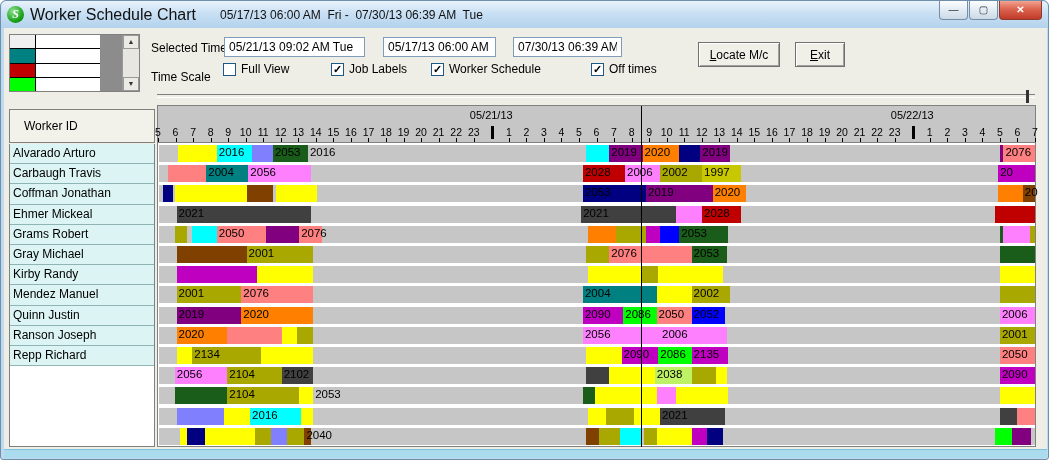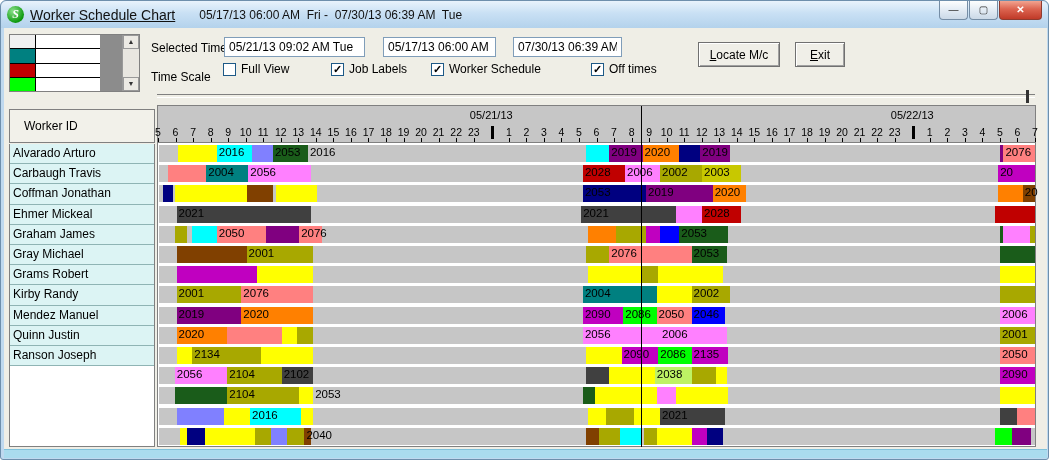--- a/index.html
+++ b/index.html
@@ -7,21 +7,21 @@
   .window{position:relative;width:1049px;height:460px;background:#BFD9EF;
     border:1px solid #6E8FAC;border-radius:6px 6px 3px 3px;overflow:hidden;}
   
   .titlebar{position:absolute;left:0;top:0;right:0;height:27px;
     background:linear-gradient(#E9F3FC,#C9E0F4 45%,#B3D2EC);
     display:flex;align-items:center;padding:0 6px;border-radius:6px 6px 0 0;}
   .app-icon{width:17px;height:17px;border-radius:50%;
     background:radial-gradient(circle at 35% 30%,#8BE08B,#0E9A0E 70%,#066A06);
     color:#fff;font-weight:bold;font-size:12px;line-height:17px;text-align:center;
     font-family:"Liberation Serif",serif;font-style:italic;margin-right:6px;flex:0 0 auto;}
-  .title-text{font-size:14px;color:#111;white-space:pre;text-decoration:underline;}
+  .title-text{font-size:16px;color:#111;white-space:pre;}
   .title-sub{font-size:12px;color:#111;margin-left:24px;white-space:pre;}
   .winbtns{margin-left:auto;display:flex;align-items:flex-start;height:100%;padding-top:0;}
   .winbtn{width:29px;height:19px;border:1px solid #758DA5;border-top:none;
     background:linear-gradient(#FDFEFE,#E5EDF5 45%,#CBD9E7);
     border-radius:0 0 4px 4px;margin-left:1px;font-size:10px;line-height:17px;
     text-align:center;color:#333;cursor:pointer;}
   .winbtn.close{width:43px;background:linear-gradient(#F2A490,#DC6450 45%,#C03A28);
     color:#fff;font-weight:bold;border-color:#8E3B2F;}
   
   .client{position:absolute;left:3px;top:27px;width:1043px;height:430px;background:#EFEEE6;}
@@ -152,27 +152,27 @@
     <div class="slider">
       <div class="slider-handle"></div>
     </div>
 
     <div class="worker-hdr">Worker ID</div>
     <div class="worker-list" id="worker-list">
         <div class="worker-row">Alvarado Arturo</div>
         <div class="worker-row">Carbaugh Travis</div>
         <div class="worker-row">Coffman Jonathan</div>
         <div class="worker-row">Ehmer Mickeal</div>
-        <div class="worker-row">Graham James</div>
+        <div class="worker-row">Grams Robert</div>
         <div class="worker-row">Gray Michael</div>
-        <div class="worker-row">Grams Robert</div>
         <div class="worker-row">Kirby Randy</div>
         <div class="worker-row">Mendez Manuel</div>
         <div class="worker-row">Quinn Justin</div>
         <div class="worker-row">Ranson Joseph</div>
+        <div class="worker-row">Repp Richard</div>
       </div>
 
     <div class="gantt-hdr" id="gantt-hdr">
         <div class="date-label" style="left: 38%;">05/21/13</div>
         <div class="date-label" style="left: 86%;">05/22/13</div>
         <div class="tick" style="left: 0%;">5</div>
         <div class="tickmark" style="left: 0%;"></div>
         <div class="tick" style="left: 2%;">6</div>
         <div class="tickmark" style="left: 2%;"></div>
         <div class="tick" style="left: 4%;">7</div>
@@ -314,21 +314,21 @@
           <div class="seg" style="left: 48.4%; width: 4.8%; background: rgb(192, 0, 0);">
             <span>2028</span>
           </div>
           <div class="seg" style="left: 53.2%; width: 4%; background: rgb(255, 128, 255);">
             <span>2006</span>
           </div>
           <div class="seg" style="left: 57.2%; width: 4.8%; background: rgb(168, 168, 0);">
             <span>2002</span>
           </div>
           <div class="seg" style="left: 62%; width: 4.4%; background: rgb(200, 200, 0);">
-            <span>2003</span>
+            <span>1997</span>
           </div>
           <div class="seg" style="left: 95.8%; width: 4.2%; background: rgb(192, 0, 192);">
             <span>20</span>
           </div>
         </div>
         <div class="chart-row" style="top: 42.4px;">
           <div class="seg" style="left: 0.4%; width: 1.2%; background: rgb(0, 0, 128);"></div>
           <div class="seg" style="left: 1.8%; width: 8.2%; background: rgb(255, 255, 0);"></div>
           <div class="seg" style="left: 10%; width: 3%; background: rgb(128, 64, 0);"></div>
           <div class="seg" style="left: 13.4%; width: 4.6%; background: rgb(255, 255, 0);"></div>
@@ -428,21 +428,21 @@
           <div class="seg" style="left: 48.4%; width: 4.6%; background: rgb(192, 0, 192);">
             <span>2090</span>
           </div>
           <div class="seg" style="left: 53%; width: 3.8%; background: rgb(0, 255, 0);">
             <span>2086</span>
           </div>
           <div class="seg" style="left: 56.8%; width: 4%; background: rgb(255, 128, 128);">
             <span>2050</span>
           </div>
           <div class="seg" style="left: 60.8%; width: 3.8%; background: rgb(0, 0, 255);">
-            <span>2046</span>
+            <span>2052</span>
           </div>
           <div class="seg" style="left: 96%; width: 4%; background: rgb(255, 128, 255);">
             <span>2006</span>
           </div>
         </div>
         <div class="chart-row" style="top: 183.8px;">
           <div class="seg" style="left: 2%; width: 5.8%; background: rgb(255, 128, 0);">
             <span>2020</span>
           </div>
           <div class="seg" style="left: 7.8%; width: 6.2%; background: rgb(255, 128, 128);"></div>

